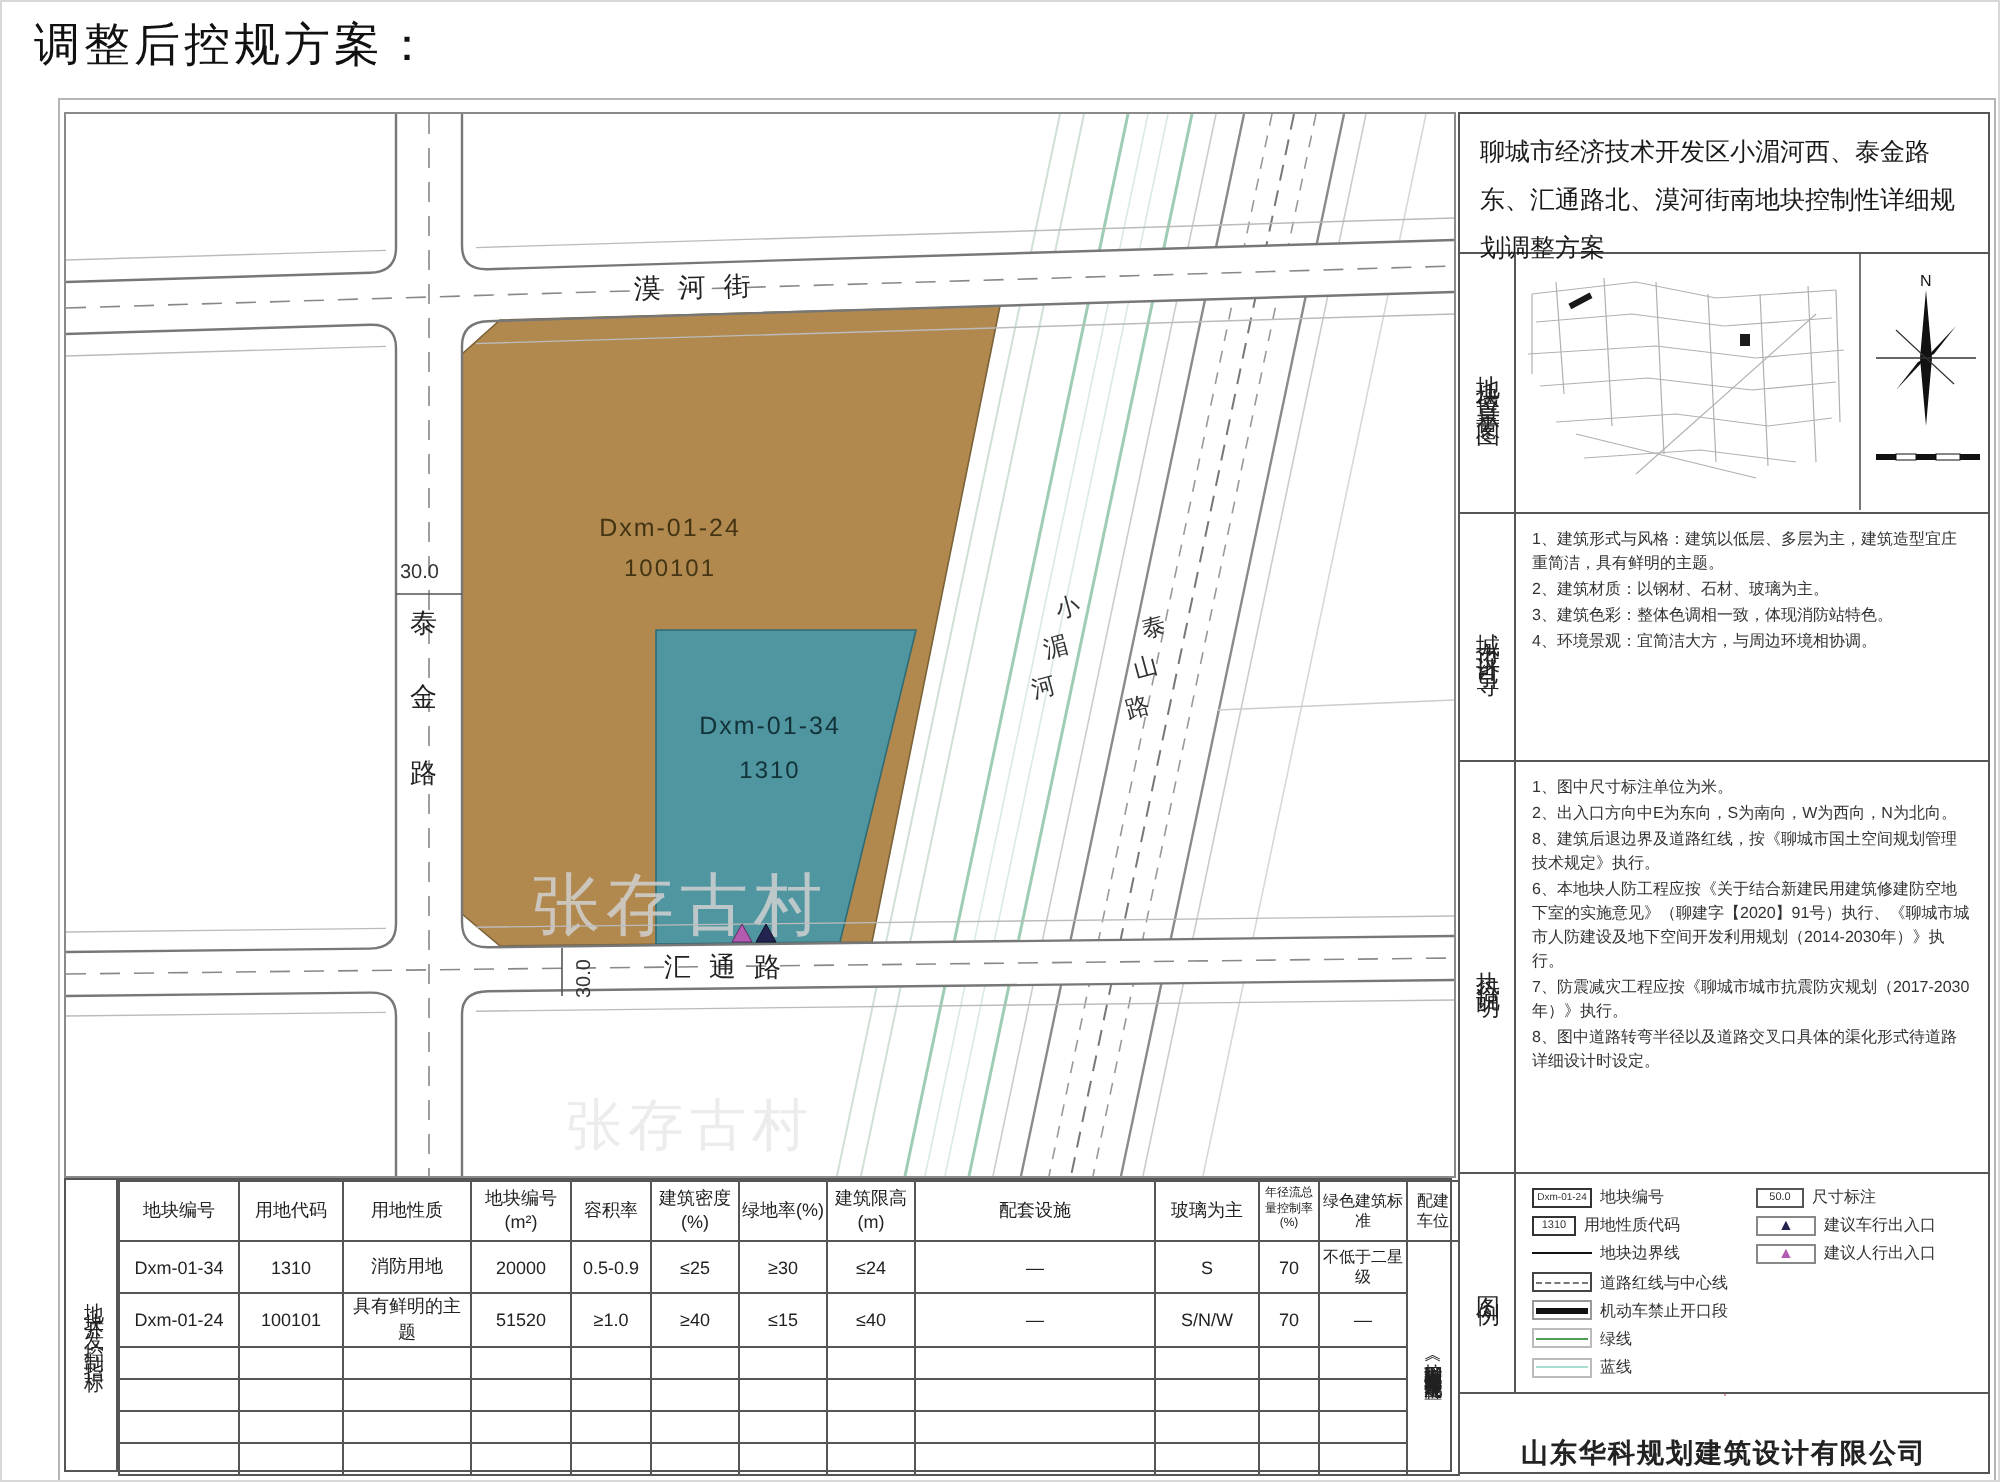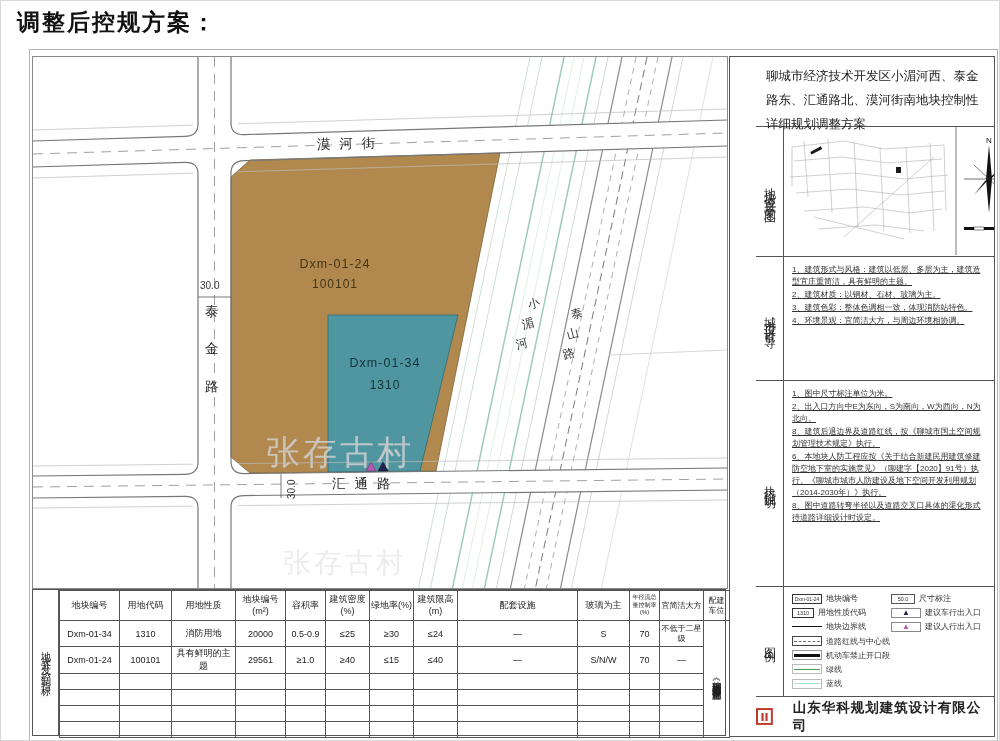--- a/index.html
+++ b/index.html
@@ -2,53 +2,53 @@
 <html><head>
 <meta charset="utf-8">
 <style>
   html,body{margin:0;padding:0;}
   body{
     width:1000px;height:741px;position:relative;background:#ffffff;
     font-family:"Liberation Sans",sans-serif;color:#222;overflow:hidden;
     border:1px solid #d8d8d8;box-sizing:border-box;
   }
   #page-title{
-    position:absolute;left:16px;top:6px;font-size:23px;font-weight:bold;
+    position:absolute;left:16px;top:6px;font-size:23px;font-weight:normal;
     color:#111;letter-spacing:2px;
   }
   #sheet{
     position:absolute;left:28px;top:48px;width:967px;height:690px;
     border:1px solid #b5b5b5;background:#fff;
   }
   
   #map-frame{
     position:absolute;left:2px;top:6px;width:694px;height:531px;
     border:1px solid #8a8a8a;background:#fff;overflow:hidden;
   }
   
   #right-panel{
     position:absolute;left:699px;top:6px;width:266px;height:681px;
-    border:1px solid #555;background:#fff;box-sizing:border-box;padding-left:26px;
+    border:1px solid #555;background:#fff;box-sizing:border-box;
   }
   .panel-sec{display:flex;border-bottom:1px solid #555;box-sizing:border-box;}
   .sec-label{
     width:27px;border-right:1px solid #555;display:flex;align-items:center;justify-content:center;
     writing-mode:vertical-lr;text-orientation:upright;font-size:12px;letter-spacing:4px;color:#222;
     flex:none;
   }
   .sec-body{flex:1;position:relative;overflow:hidden;}
   #sec-header{height:70px;border-bottom:1px solid #555;box-sizing:border-box;
     font-size:12.5px;line-height:1.9;padding:8px 10px;color:#1a1a1a;}
   #sec-location{height:130px;}
   #sec-design{height:124px;}
   #sec-exec{height:206px;}
   #sec-legend{height:110px;}
-  #sec-company{height:39px;display:flex;align-items:center;justify-content:center;gap:20px;border-bottom:none;}
+  #sec-company{height:39px;display:flex;align-items:center;justify-content:center;gap:20px;border-bottom:none;flex-direction:column;}
   .notes{padding:7px 8px;font-size:8px;line-height:1.5;color:#333;}
-  .note{margin-bottom:1px;text-decoration:underline;}
+  .note{margin-bottom:1px;}
   #company-name{font-size:13.5px;font-weight:bold;color:#222;letter-spacing:1px;}
   
   .legend-wrap{display:flex;padding:6px 4px 0 8px;font-size:8px;color:#333;}
   .legend-col{flex:1;}
   .lg-row{display:flex;align-items:center;gap:4px;margin-bottom:3.2px;}
   .sw{width:30px;height:10px;flex:none;display:flex;align-items:center;justify-content:center;box-sizing:border-box;}
   .sw-idbox{border:0.8px solid #333;font-size:5px;color:#333;}
   .sw-codebox{border:0.8px solid #333;font-size:5.5px;color:#333;width:22px;}
   .sw-line{position:relative;}
   .sw-line i{display:block;width:100%;border-top:1.6px solid #111;}
@@ -260,20 +260,21 @@
       </div>
     </div>
 
     <div class="panel-sec" id="sec-exec">
       <div class="sec-label">执行说明</div>
       <div class="sec-body notes">
         <div class="note">1、图中尺寸标注单位为米。</div>
         <div class="note">2、出入口方向中E为东向，S为南向，W为西向，N为北向。</div>
         <div class="note">8、建筑后退边界及道路红线，按《聊城市国土空间规划管理技术规定》执行。</div>
         <div class="note">6、本地块人防工程应按《关于结合新建民用建筑修建防空地下室的实施意见》（聊建字【2020】91号）执行、《聊城市城市人防建设及地下空间开发利用规划（2014-2030年）》执行。</div>
+        <div class="note">7、防震减灾工程应按《聊城市城市抗震防灾规划（2017-2030年）》执行。</div>
         <div class="note">8、图中道路转弯半径以及道路交叉口具体的渠化形式待道路详细设计时设定。</div>
       </div>
     </div>
 
     <div class="panel-sec" id="sec-legend">
       <div class="sec-label">图例</div>
       <div class="sec-body legend-wrap">
         <div class="legend-col">
           <div class="lg-row">
             <span class="sw sw-idbox">Dxm-01-24</span>
@@ -365,21 +366,21 @@
           <th>用地代码</th>
           <th>用地性质</th>
           <th>地块编号(m²)</th>
           <th>容积率</th>
           <th>建筑密度(%)</th>
           <th>绿地率(%)</th>
           <th>建筑限高(m)</th>
           <th>配套设施</th>
           <th>玻璃为主</th>
           <th class="th-tiny">年径流总量控制率(%)</th>
-          <th class="small2">宜简洁大方</th>
+          <th class="small2">绿色建筑标准</th>
           <th class="small2">配建车位</th>
         </tr>
       </thead>
       <tbody>
         <tr class="r-data">
           <td>Dxm-01-34</td>
           <td>1310</td>
           <td>消防用地</td>
           <td>20000</td>
           <td>0.5-0.9</td>
@@ -389,21 +390,21 @@
           <td>—</td>
           <td>S</td>
           <td>70</td>
           <td class="small2">不低于二星级</td>
           <td class="td-vert" rowspan="6">按《聊城市国土空间规划管理技术规定》配置</td>
         </tr>
         <tr class="r-data">
           <td>Dxm-01-24</td>
           <td>100101</td>
           <td>具有鲜明的主题</td>
-          <td>29561</td>
+          <td>51520</td>
           <td>≥1.0</td>
           <td>≥40</td>
           <td>≤15</td>
           <td>≤40</td>
           <td>—</td>
           <td>S/N/W</td>
           <td>70</td>
           <td>—</td>
         </tr>
         <tr class="r-empty">

